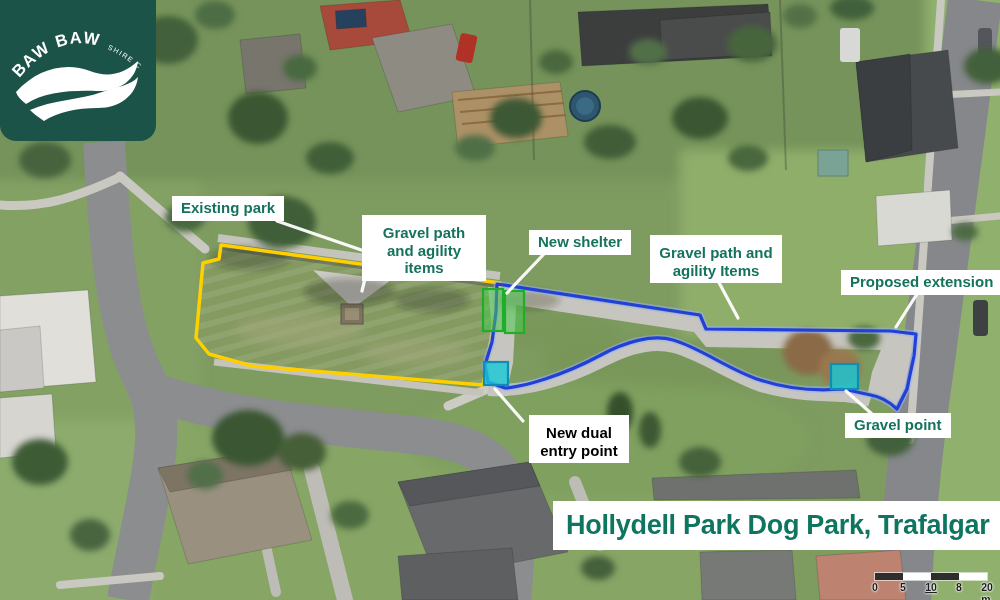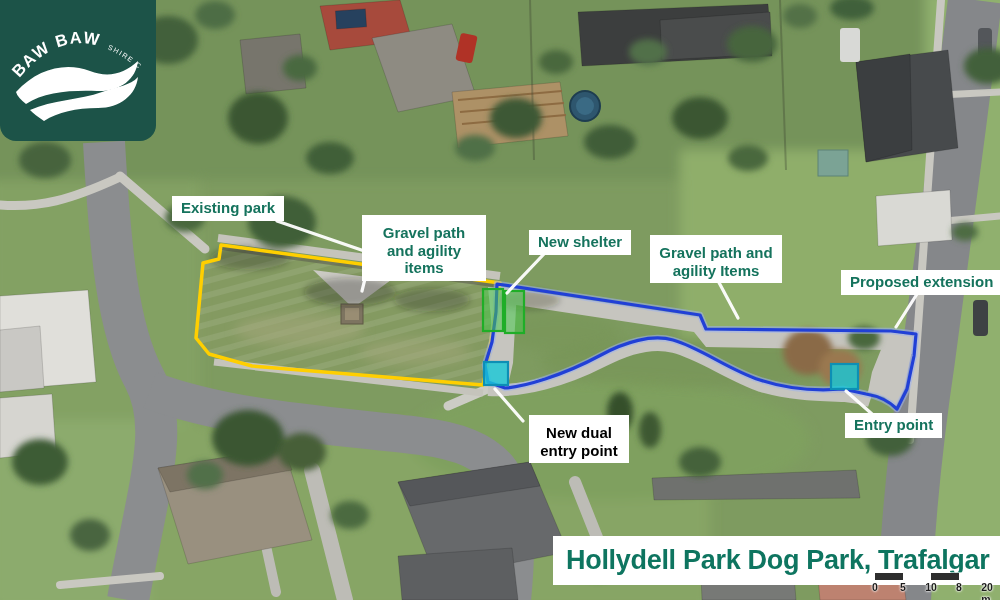--- a/index.html
+++ b/index.html
@@ -11,21 +11,21 @@
   .label{
     position:absolute;background:#ffffff;color:#15735d;
     font-weight:700;font-size:15px;line-height:1.18;
     padding:3px 9px 4px;white-space:nowrap;
   }
   .label.center{text-align:center;white-space:normal;padding:9px 6px 4px;}
   .map-title{
     position:absolute;left:553px;top:501px;width:447px;height:49px;
     background:#ffffff;color:#0e7560;display:flex;align-items:center;
     padding-left:13px;box-sizing:border-box;
-    font-weight:700;font-size:27px;letter-spacing:-0.3px;white-space:nowrap;margin-top:35px;
+    font-weight:700;font-size:27px;letter-spacing:-0.3px;white-space:nowrap;
   }
   .logo{
     position:absolute;left:0;top:0;width:156px;height:141px;
     background:#1c5348;border-radius:0 0 16px 16px;overflow:hidden;
   }
   .scalebar{position:absolute;left:870px;top:573px;width:128px;}
   .scalebar .bar{display:flex;height:7px;width:112px;margin-left:5px;
     outline:1px solid rgba(255,255,255,.6);}
   .scalebar .seg{width:28px;height:7px;}
   .scalebar .seg.d{background:#2e2e2e;}
@@ -212,21 +212,21 @@
   <div class="label center" style="left: 362px; top: 215px; width: 112px; color: rgb(21, 115, 93);">Gravel path and agility items</div>
 
   <div class="label" style="left: 529px; top: 230px; color: rgb(21, 115, 93);">New shelter</div>
 
   <div class="label center" style="left: 650px; top: 235px; width: 120px; color: rgb(21, 115, 93);">Gravel path and agility Items</div>
 
   <div class="label" style="left: 841px; top: 270px; color: rgb(21, 115, 93);">Proposed extension</div>
 
   <div class="label center" style="left: 517px; top: 415px; width: 88px; color: #000000; margin-left: 12px;">New dual entry point</div>
 
-  <div class="label" style="left: 845px; top: 413px; color: rgb(21, 115, 93);">Entry point</div>
+  <div class="label" style="left: 845px; top: 413px; color: rgb(21, 115, 93);">Gravel point</div>
 
   <div class="map-title" style="color: rgb(14, 117, 96);">Hollydell Park Dog Park, Trafalgar</div>
 
   <div class="logo" style="background-color: rgb(28, 83, 72);">
     <svg width="156" height="141" viewBox="0 0 156 141">
       <defs>
         <path id="arcp" d="M 18,80 Q 72,12 140,70" fill="none"></path>
       </defs>
       <text fill="#ffffff">
         <textPath href="#arcp" startOffset="2">
@@ -244,19 +244,19 @@
   <div class="scalebar">
     <div class="bar">
       <div class="seg d"></div>
         <div class="seg w"></div>
         <div class="seg d"></div>
         <div class="seg w"></div>
     </div>
     <div class="ticks">
       <span style="left:5px;">0</span>
       <span style="left:33px;">5</span>
-      <span style="left:61px;">10</span>
+      <span style="left:61px;text-decoration:underline;">10</span>
       <span style="left:89px;">8</span>
       <span style="left:117px;">20 m</span>
     </div>
   </div>
 
 </div>
 
 </body></html>

